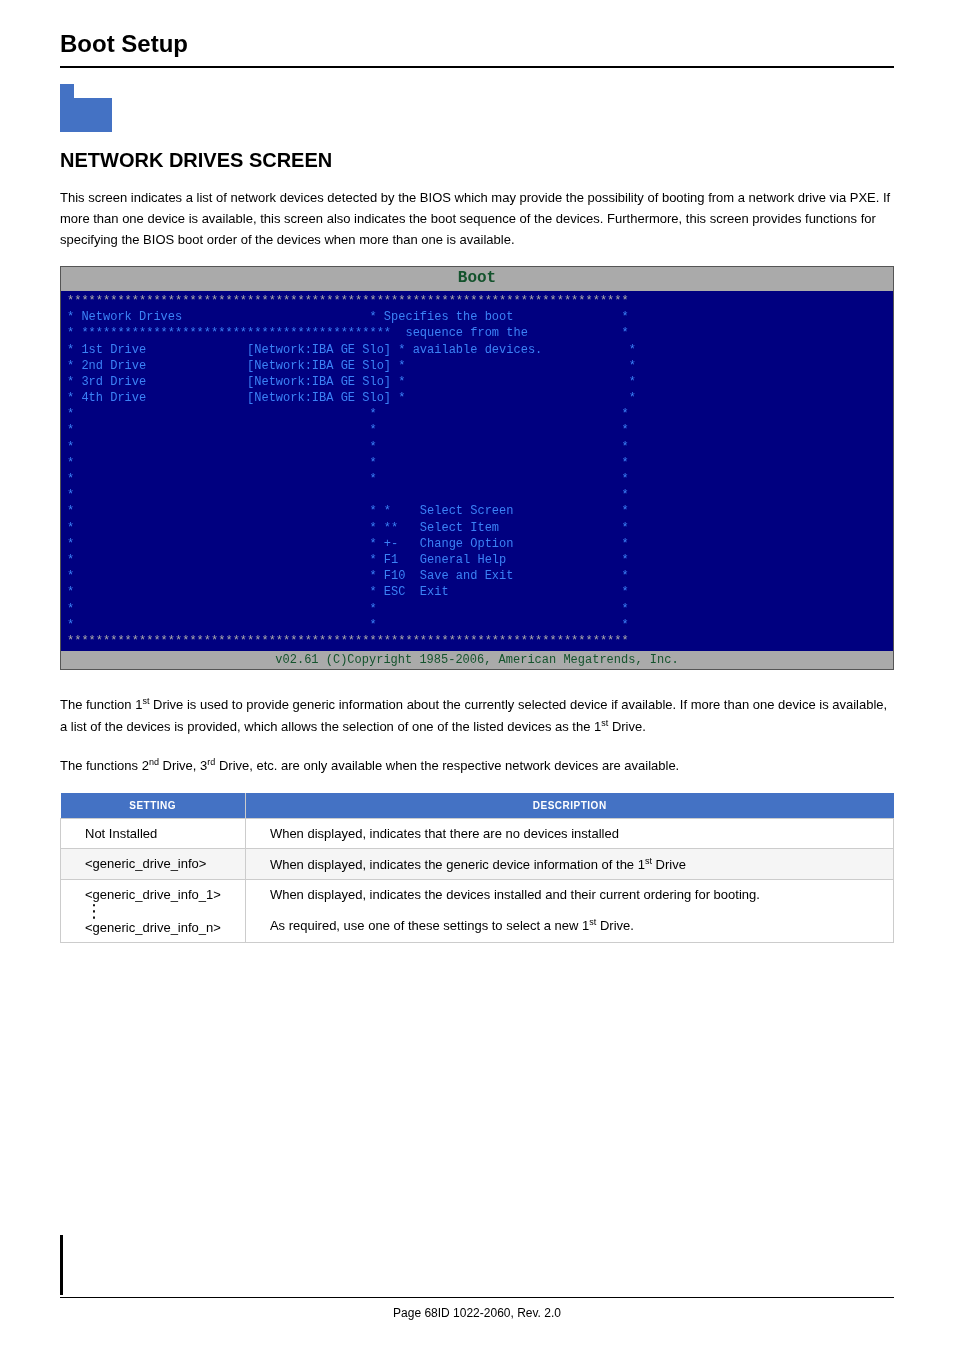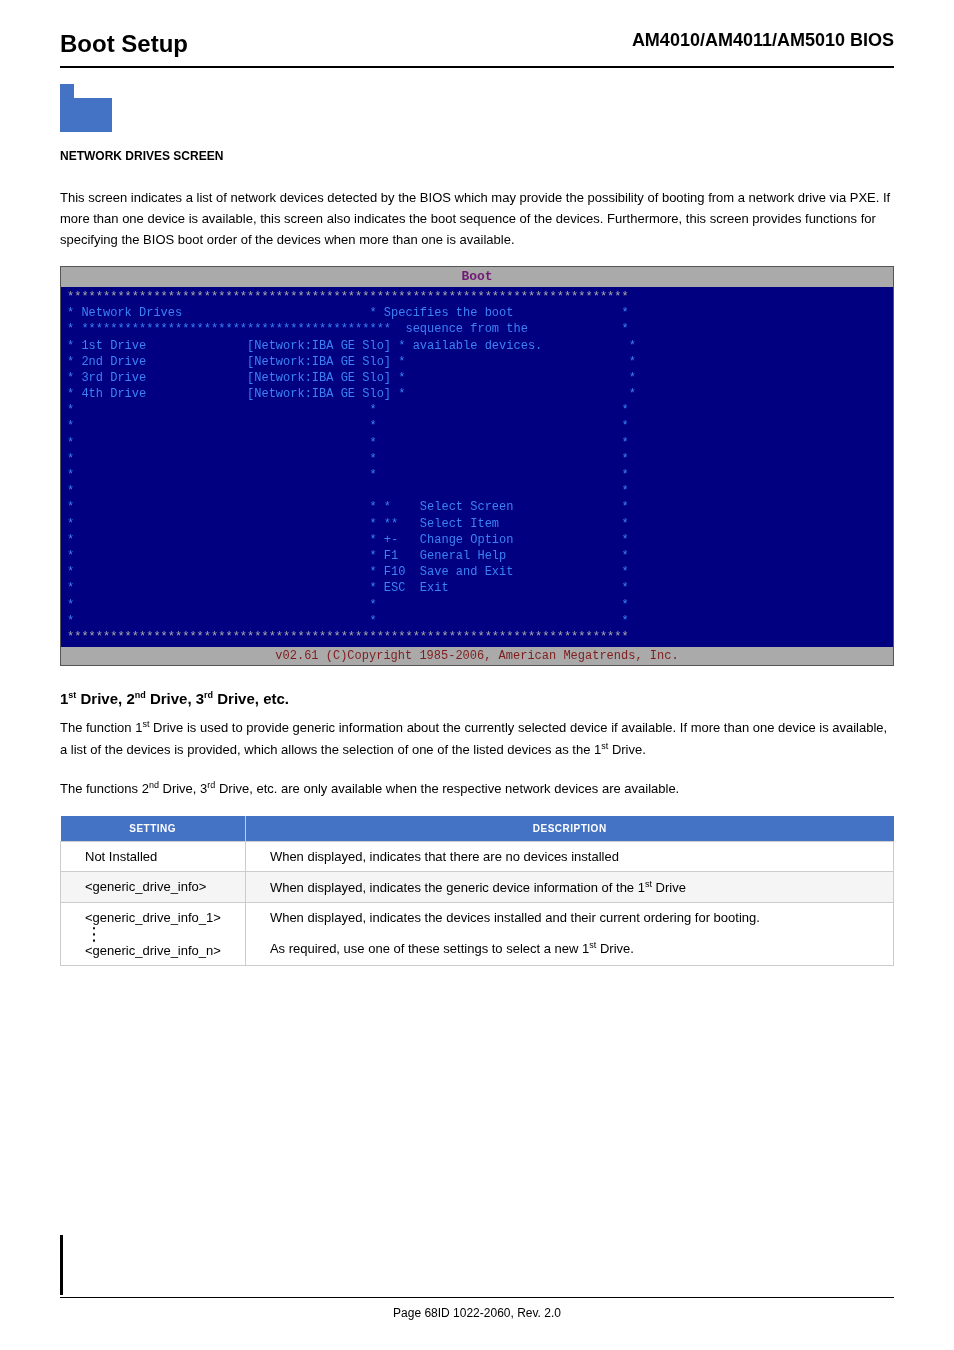--- a/index.html
+++ b/index.html
@@ -40,23 +40,23 @@
       margin-bottom: 16px;
     }
     
     .corner-icon {
       width: 52px;
       height: 48px;
       margin-bottom: 14px;
     }
     
     .section-title {
-      font-size: 12px;
-      font-weight: bold;
-      margin-bottom: 25px;
+      font-size: 20px;
+      font-weight: bold;
+      margin-bottom: 16px;
     }
     
     .body-text {
       font-size: 13px;
       line-height: 1.6;
       margin-bottom: 16px;
     }
     
     .bios-screen {
       background: #000080;
@@ -64,39 +64,39 @@
       font-family: 'Courier New', Courier, monospace;
       font-size: 12px;
       line-height: 1.35;
       padding: 0;
       margin-bottom: 24px;
       border: 1px solid #555;
       width: 100%;
     }
     .bios-title-bar {
       background: #aaaaaa;
-      color: #701a75;
+      color: #14532d;
       font-family: 'Courier New', Courier, monospace;
-      font-size: 13px;
+      font-size: 16px;
       text-align: center;
       padding: 1px 0;
       font-weight: bold;
     }
     .bios-row {
       display: block;
       white-space: pre;
       color: #3b82f6;
       padding: 0 2px;
     }
     .bios-row.stars {
       color: #aaaaaa;
     }
     .bios-footer-bar {
       background: #aaaaaa;
-      color: #7f1d1d;
+      color: #14532d;
       font-family: 'Courier New', Courier, monospace;
       font-size: 12px;
       text-align: center;
       padding: 1px 0;
     }
     
     .sub-title {
       font-size: 15px;
       font-weight: bold;
       margin-bottom: 10px;
@@ -156,21 +156,20 @@
       background: #000;
     }
   </style>
 </head>
 <body>
 
 <div class="page">
   
   <div class="header">
     <span class="header-left">Boot Setup</span>
-    <span class="header-right">AM4010/AM4011/AM5010 BIOS</span>
   </div>
   <hr class="header-divider">
 
   
   <svg class="corner-icon" viewBox="0 0 52 48" xmlns="http://www.w3.org/2000/svg">
     <rect x="0" y="0" width="52" height="48" fill="#4472C4"></rect>
     <rect x="14" y="0" width="38" height="14" fill="#fff"></rect>
   </svg>
 
   
@@ -207,23 +206,20 @@
       <span class="bios-row">*                                         *                                  *</span>
       <span class="bios-row">*                                         *                                  *</span>
       <span class="bios-row stars">******************************************************************************</span>
     </div>
     <div class="bios-footer-bar">
       <span>v02.61 (C)Copyright 1985-2006, American Megatrends, Inc.</span>
     </div>
   </div>
 
   
-  <div class="sub-title">
-    1<sup>st</sup> Drive, 2<sup>nd</sup> Drive, 3<sup>rd</sup> Drive, etc.
-  </div>
 
   
   <p class="body-text">
     The function 1<sup>st</sup> Drive is used to provide generic information about the currently selected device if available. If more than one device is available, a list of the devices is provided, which allows the selection of one of the listed devices as the 1<sup>st</sup> Drive.
   </p>
   <p class="body-text">
     The functions 2<sup>nd</sup> Drive, 3<sup>rd</sup> Drive, etc. are only available when the respective network devices are available.
   </p>
 
   

